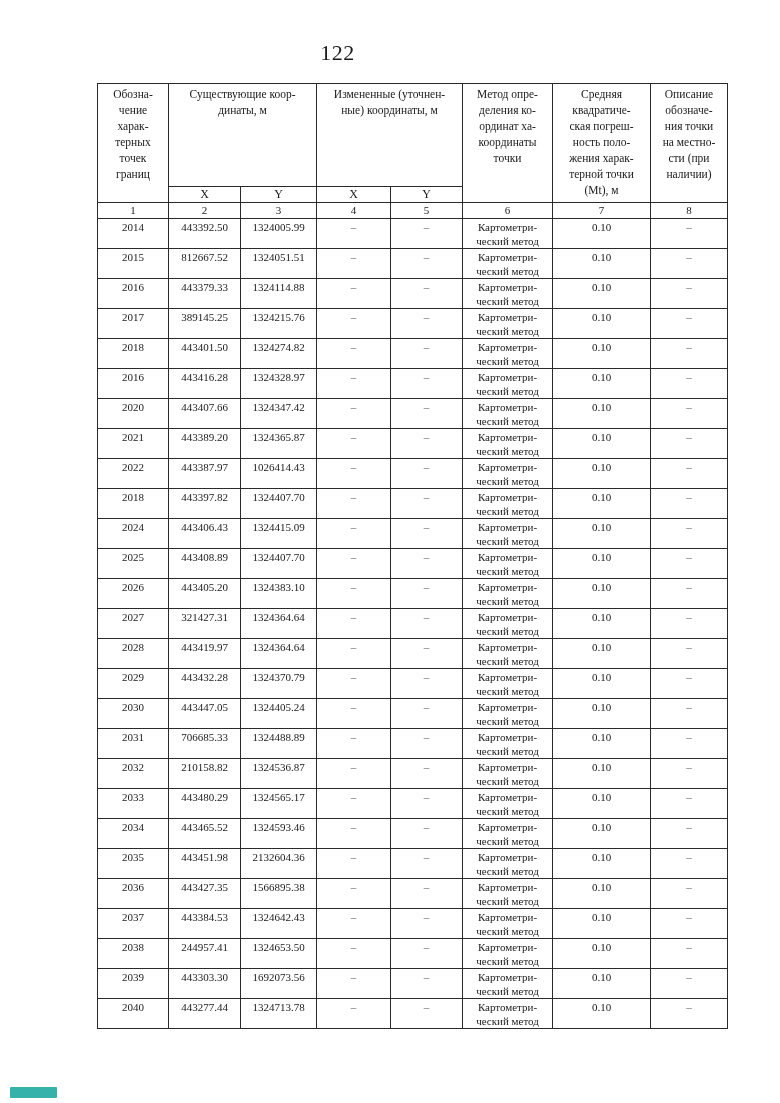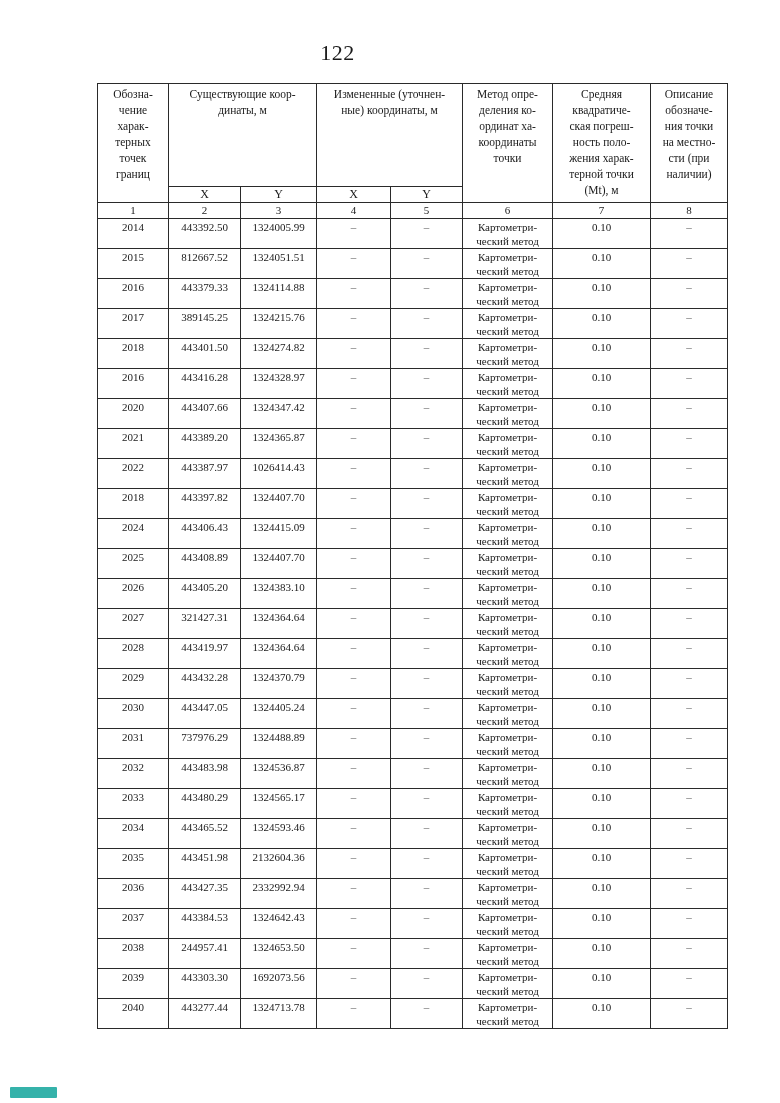--- a/index.html
+++ b/index.html
@@ -299,32 +299,32 @@
         <td>1324405.24</td>
         <td class="dash-cell">–</td>
         <td class="dash-cell">–</td>
         <td class="method-cell lines">Картометри-
 ческий метод</td>
         <td>0.10</td>
         <td class="dash-cell">–</td>
       </tr>
       <tr class="data-row">
         <td>2031</td>
-        <td>737976.29</td>
+        <td>706685.33</td>
         <td>1324488.89</td>
         <td class="dash-cell">–</td>
         <td class="dash-cell">–</td>
         <td class="method-cell lines">Картометри-
 ческий метод</td>
         <td>0.10</td>
         <td class="dash-cell">–</td>
       </tr>
       <tr class="data-row">
         <td>2032</td>
-        <td>443483.98</td>
+        <td>210158.82</td>
         <td>1324536.87</td>
         <td class="dash-cell">–</td>
         <td class="dash-cell">–</td>
         <td class="method-cell lines">Картометри-
 ческий метод</td>
         <td>0.10</td>
         <td class="dash-cell">–</td>
       </tr>
       <tr class="data-row">
         <td>2033</td>
@@ -355,21 +355,21 @@
         <td class="dash-cell">–</td>
         <td class="dash-cell">–</td>
         <td class="method-cell lines">Картометри-
 ческий метод</td>
         <td>0.10</td>
         <td class="dash-cell">–</td>
       </tr>
       <tr class="data-row">
         <td>2036</td>
         <td>443427.35</td>
-        <td>2332992.94</td>
+        <td>1566895.38</td>
         <td class="dash-cell">–</td>
         <td class="dash-cell">–</td>
         <td class="method-cell lines">Картометри-
 ческий метод</td>
         <td>0.10</td>
         <td class="dash-cell">–</td>
       </tr>
       <tr class="data-row">
         <td>2037</td>
         <td>443384.53</td>

